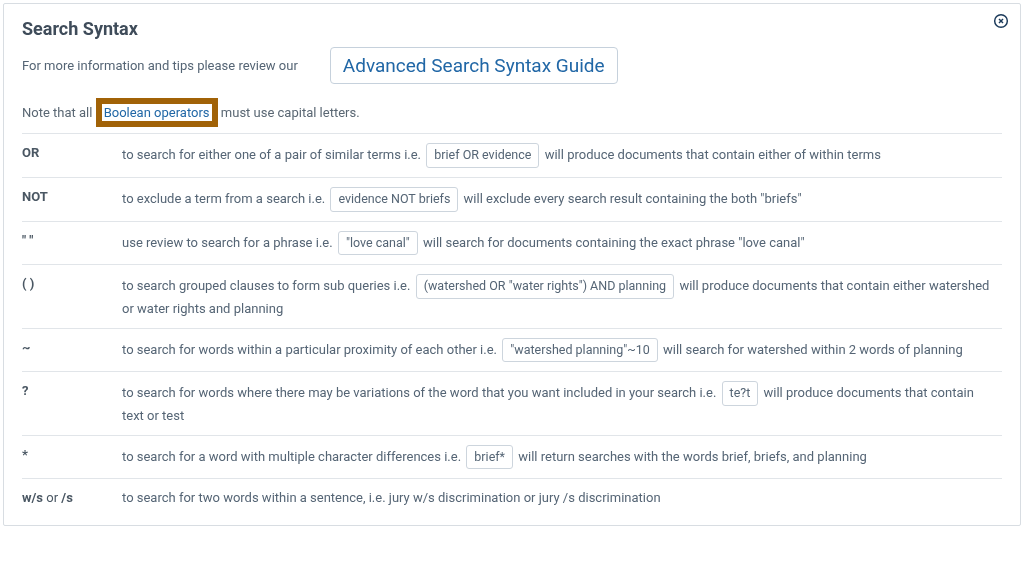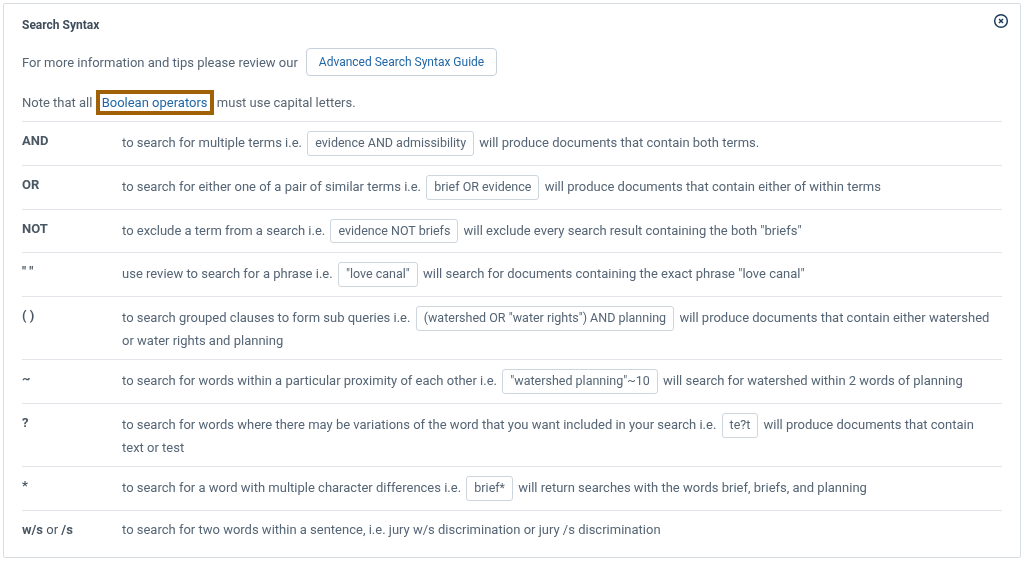--- a/index.html
+++ b/index.html
@@ -32,52 +32,52 @@
       color: #1b3a5a;
       display: flex;
       align-items: center;
       justify-content: center;
     }
     .close-btn svg {
       width: 16px;
       height: 16px;
     }
     .title {
-      font-size: 12px;
+      font-size: 18px;
       font-weight: 700;
       color: #3f4c5a;
-      margin-bottom: 16px;
+      margin-bottom: 8px;
     }
     .subtitle-row {
       display: flex;
       align-items: center;
-      gap: 8px;
       margin-bottom: 14px;
       font-size: 13px;
       color: #556575;
     }
     .link-box {
       display: inline-block;
       border: 1px solid #c6d1dc;
       border-radius: 4px;
       padding: 6px 12px;
       color: #2167a6;
-      font-size: 12px;
+      font-size: 19px;
       cursor: pointer;
       background: #fff;
+      margin-left: 32px;
     }
     .note-row {
       font-size: 13px;
       color: #5a6773;
       border-bottom: 1px solid #e1e5e9;
       padding-bottom: 6px;
       margin-bottom: 0;
     }
     .bool-highlight {
-      border: 4px solid #a16207;
+      border: 6px solid #a16207;
       padding: 1px 2px;
       color: #2167a6;
       cursor: pointer;
       display: inline-block;
     }
     table {
       width: 100%;
       border-collapse: collapse;
     }
     tr {
@@ -137,28 +137,20 @@
     <span class="link-box">Advanced Search Syntax Guide</span>
   </div>
 
   <div class="note-row">
     <span>Note that all </span><span class="bool-highlight">Boolean operators</span><span> must use capital letters.</span>
   </div>
 
   <table>
     <tbody>
       <tr>
-        <td class="op-col">AND</td>
-        <td>
-          <span>to search for multiple terms i.e.</span>
-          <span class="code-pill">evidence AND admissibility</span>
-          <span>will produce documents that contain both terms.</span>
-        </td>
-      </tr>
-      <tr>
         <td class="op-col">OR</td>
         <td>
           <span>to search for either one of a pair of similar terms i.e.</span>
           <span class="code-pill">brief OR evidence</span>
           <span>will produce documents that contain either of within terms</span>
         </td>
       </tr>
       <tr>
         <td class="op-col">NOT</td>
         <td>

